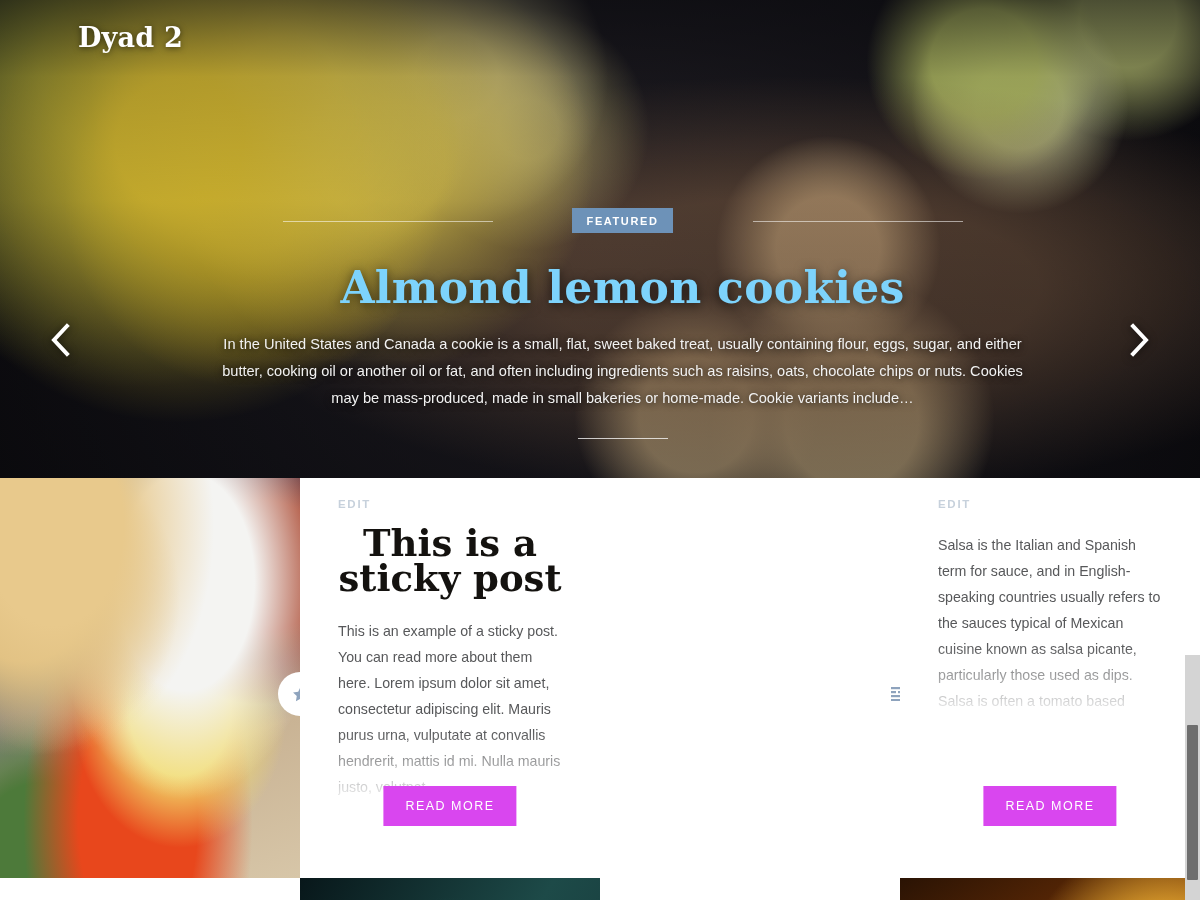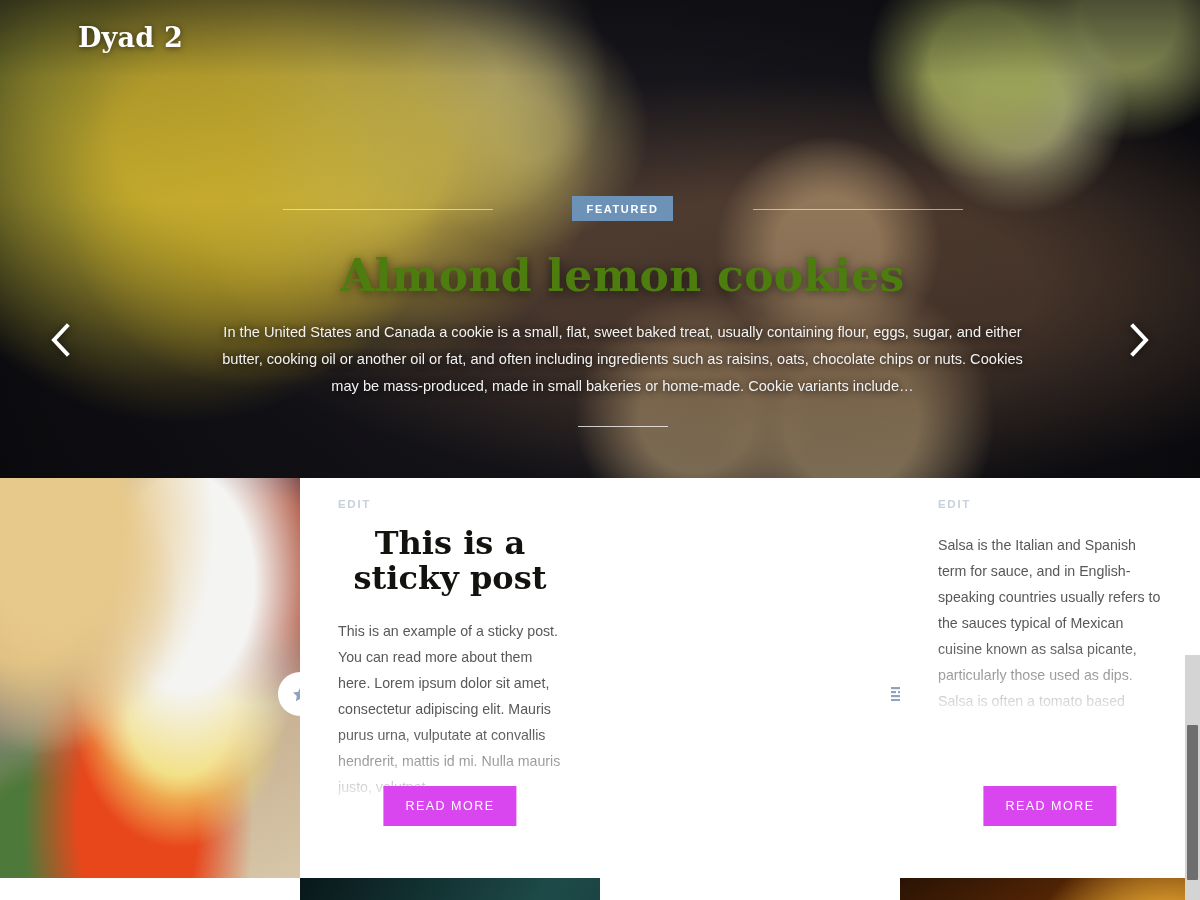--- a/index.html
+++ b/index.html
@@ -55,21 +55,21 @@
     display:flex; align-items:center; gap:26px; z-index:6;
   }
   .nav a {
     color:#fff; text-decoration:none;
     font-size:13.5px; letter-spacing:1.1px;
     text-shadow:0 1px 5px rgba(0,0,0,.6);
     white-space:nowrap;
   }
 
   .hero-inner {
-    position:absolute; left:0; right:0; top:196px;
+    position:absolute; left:0; right:0; top:208px;
     z-index:5; text-align:center;padding-left:45px;
   }
   .featured-row {
     position:relative; width:700px; margin:0 auto; height:28px;
   }
   .featured-row:before, .featured-row:after {
     content:""; position:absolute; top:13px; height:1px;
     background:rgba(255,255,255,.55);
   }
   .featured-row:before { left:10px; width:210px; }
@@ -77,21 +77,21 @@
   .featured-badge {
     position:relative; display:inline-block;
     background:#6d92b8; color:#fff;
     font-size:11px; font-weight:700; letter-spacing:1.6px;
     padding:7px 15px 6px;
   }
 
   .hero-title {
     margin-top:26px;
     font-family:"DejaVu Serif","Liberation Serif",serif;
-    font-weight:700; font-size:44px; color:#4d7c0f;
+    font-weight:700; font-size:44px; color:#7dd3fc;
     letter-spacing:.3px;
     text-shadow:0 2px 12px rgba(0,0,0,.6);
   }
   .hero-excerpt {
     width:830px; margin:18px auto 8px;
     font-size:14.6px; line-height:27px; color:#f2f2f2;
     text-shadow:0 1px 7px rgba(0,0,0,.8);
   }
   .hero-rule {
     width:90px; height:1px; background:rgba(255,255,255,.75);
@@ -124,21 +124,21 @@
     padding:16px 38px 0; text-align:center;
     display:flex; flex-direction:column; align-items:flex-start;
   }
 
   .edit-link {
     font-size:11.5px; letter-spacing:1.7px; font-weight:700;
     color:#c7d1dc; text-decoration:none; margin-top:4px;
   }
   .card-title {
     font-family:"DejaVu Serif","Liberation Serif",serif;
-    font-weight:700; font-size:32px; line-height:35px;
+    font-weight:700; font-size:37px; line-height:35px;
     color:#14120f; margin-top:16px;
   }
   .card-excerpt {
     margin-top:22px;
     font-size:14.2px; line-height:26px; color:#57585a;
     text-align:left; width:100%;
     max-height:182px; overflow:hidden;
     -webkit-mask-image:linear-gradient(180deg,#000 0,#000 62%,rgba(0,0,0,.18) 96%,rgba(0,0,0,0) 100%);
     mask-image:linear-gradient(180deg,#000 0,#000 62%,rgba(0,0,0,.18) 96%,rgba(0,0,0,0) 100%);
   }

